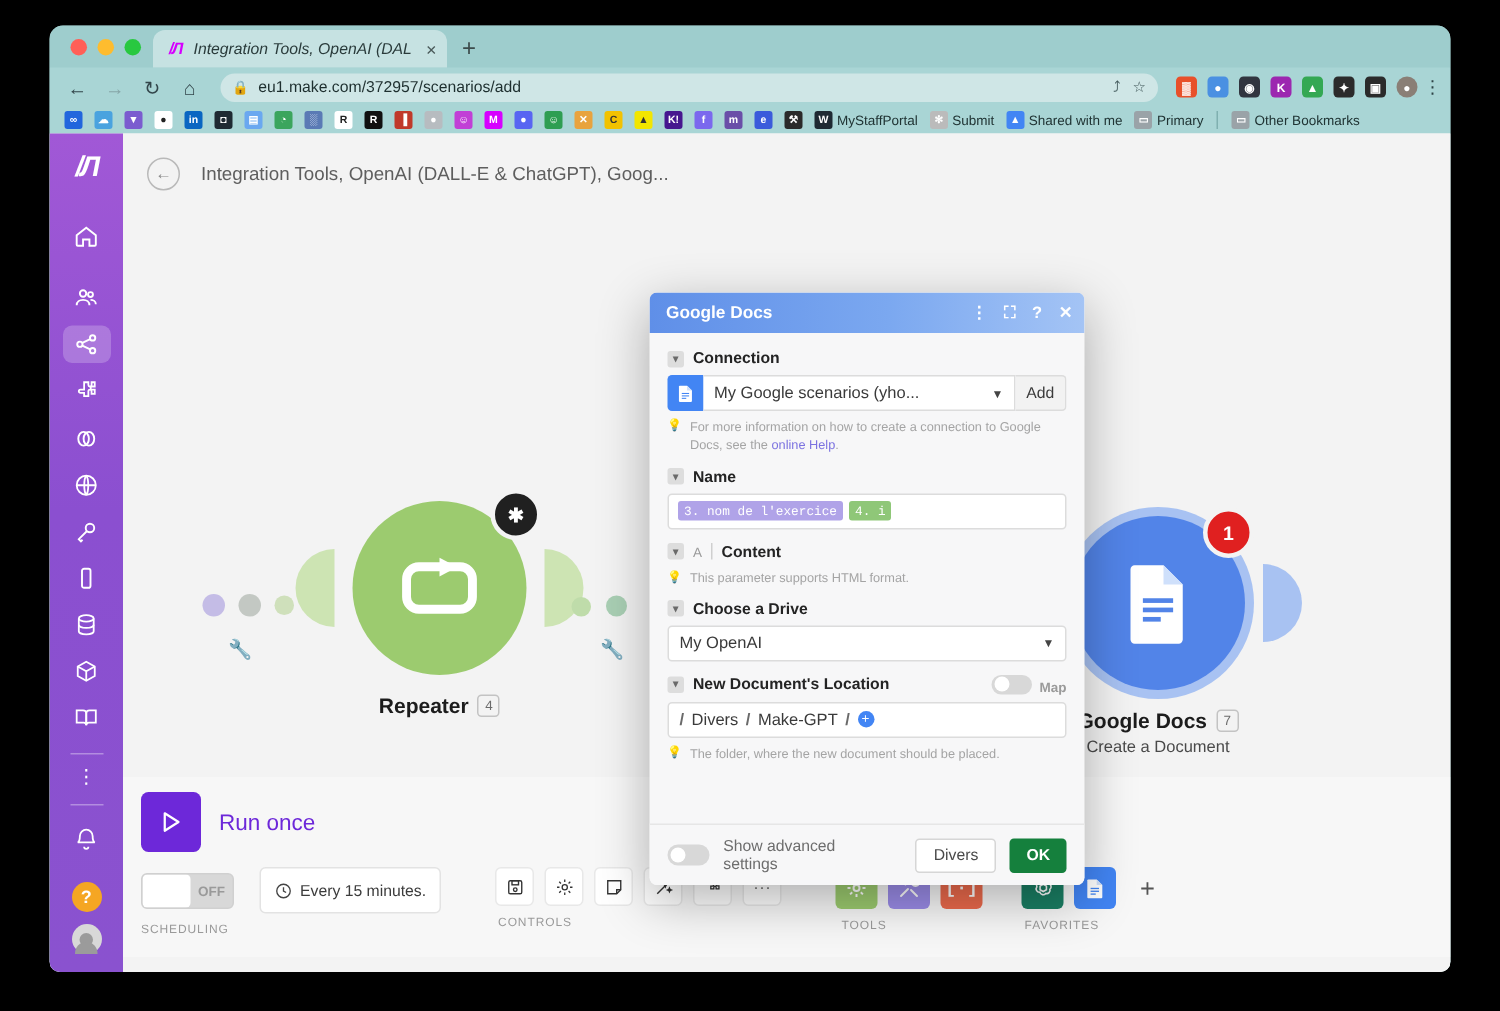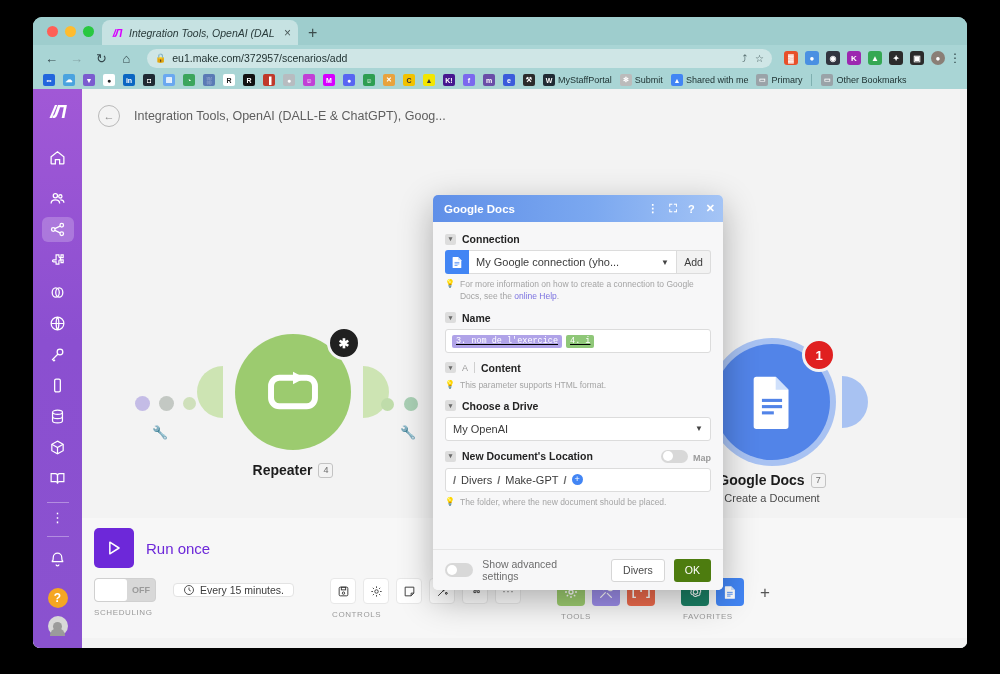--- a/index.html
+++ b/index.html
@@ -214,21 +214,21 @@
   .group-items { display: flex; align-items: center; gap: 7px; }
   .group-label { font-size: 8px; color: #9a9a9a; letter-spacing: .6px; margin-top: 6px; text-align: right; }
   .toggle-off {
     width: 62px; height: 24px; border-radius: 4px; background: #d8d8d8;
     display: flex; align-items: center; overflow: hidden;
     border: 1px solid #d0d0d0;
   }
   .toggle-knob { width: 32px; height: 22px; background: #fff; border-radius: 3px; }
   .toggle-text { font-size: 9px; color: #9a9a9a; font-weight: bold; padding-left: 5px; }
   .chipbtn {
-    height: 14px; border: 1px solid #e3e3e3; background: #fff; border-radius: 4px;
+    height: 31px; border: 1px solid #e3e3e3; background: #fff; border-radius: 4px;
     display: flex; align-items: center; gap: 5px; padding: 0 9px;
     font-size: 10.5px; color: #3c3c3c;
   }
   .sqbtn {
     width: 26px; height: 26px; border: 1px solid #e8e8e8; background: #fff;
     border-radius: 4px; display: flex; align-items: center; justify-content: center;
     color: #333;
   }
   .sqbtn.solid { border: none; }
   .spacer-lg { width: 36px; }
@@ -283,21 +283,21 @@
     font-size: 10.5px; color: #3a3a3a; flex: none;
   }
   .hint {
     display: flex; gap: 5px; font-size: 8.5px; color: #a4a4a4;
     line-height: 1.45; margin-top: 4px; padding-right: 4px;
   }
   .bulb { color: #f0c040; font-size: 8px; flex: none; }
   .hint a { color: #7b72e0; text-decoration: none; }
   .textbox {
     min-height: 24px; background: #fff; border: 1.5px solid #c6bdf0; border-radius: 3px;
-    padding: 4px 6px; display: flex; align-items: flex-end; gap: 4px; flex-wrap: wrap; text-decoration: underline;
+    padding: 4px 6px; display: flex; align-items: center; gap: 4px; flex-wrap: wrap;
   }
   .plainbox {
     height: 24px; background: #fff; border: 1px solid #dcdcdc; border-radius: 3px;
     padding: 0 7px; display: flex; align-items: center; gap: 5px;
     font-size: 11px; color: #3a3a3a;
   }
   .pill {
     font-family: "Liberation Mono", monospace; font-size: 8.5px;
     border-radius: 2px; padding: 1.5px 4px; color: #fff; white-space: nowrap;
   }
@@ -323,21 +323,21 @@
     display: flex; align-items: center; padding: 0 12px; gap: 9px;
     background: #f7f7f8;
   }
   .adv-label { font-size: 10.5px; color: #6d6d6d; }
   .btn {
     height: 23px; border-radius: 3px; padding: 0 11px;
     display: flex; align-items: center; justify-content: center;
     font-size: 10.5px;
   }
   .btn.cancel { background: #fff; border: 1px solid #d6d6d6; color: #4a4a4a; }
-  .btn.ok { background: #4d7c0f; color: #fff; font-weight: normal; }
+  .btn.ok { background: #15803d; color: #fff; font-weight: bold; }
 </style>
 </head>
 <body>
 
 <div class="browser">
 
   <div class="tabstrip">
     <div class="traffic">
       <div class="dot red"></div>
       <div class="dot yellow"></div>
@@ -766,21 +766,21 @@
               <div class="conn-ico">
                 <svg viewBox="0 0 24 24" width="13" height="15">
                   <path d="M4 2h9l6 6v13a1 1 0 0 1-1 1H4a1 1 0 0 1-1-1V3a1 1 0 0 1 1-1z" fill="#fff"></path>
                   <path d="M13 2l6 6h-6z" fill="#cfe0fb"></path>
                   <rect x="6.5" y="11" width="9" height="1.3" fill="#4285f4"></rect>
                   <rect x="6.5" y="14" width="9" height="1.3" fill="#4285f4"></rect>
                   <rect x="6.5" y="17" width="5.5" height="1.3" fill="#4285f4"></rect>
                 </svg>
               </div>
               <div class="input">
-                <span>My Google connection (yho...</span>
+                <span>My Google scenarios (yho...</span>
                 <span class="caret">▼</span>
               </div>
               <div class="addbtn">Add</div>
             </div>
             <div class="hint">
               <span class="bulb">💡</span>
               <span><span>For more information on how to create a connection to Google Docs, see the </span><a href="#">online Help</a><span>.</span></span>
             </div>
           </div>
 

